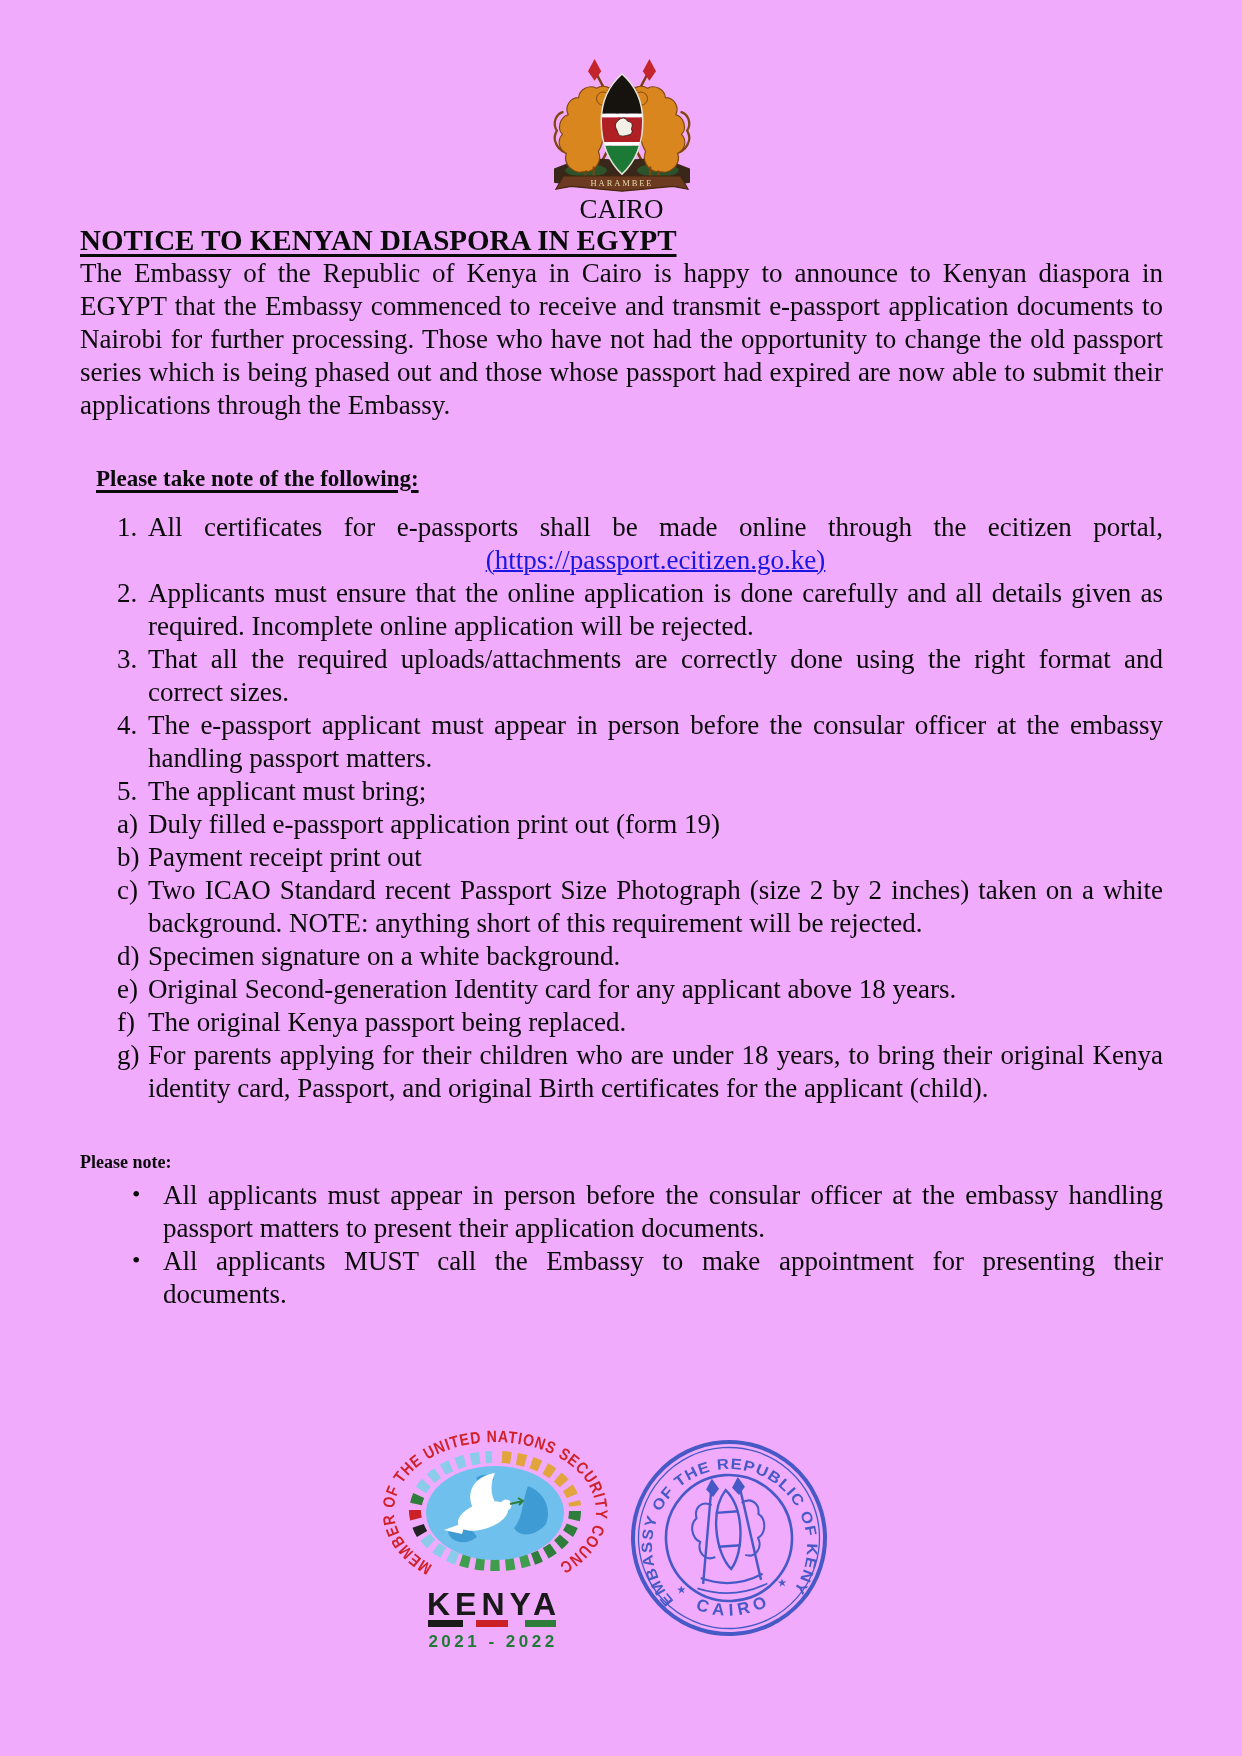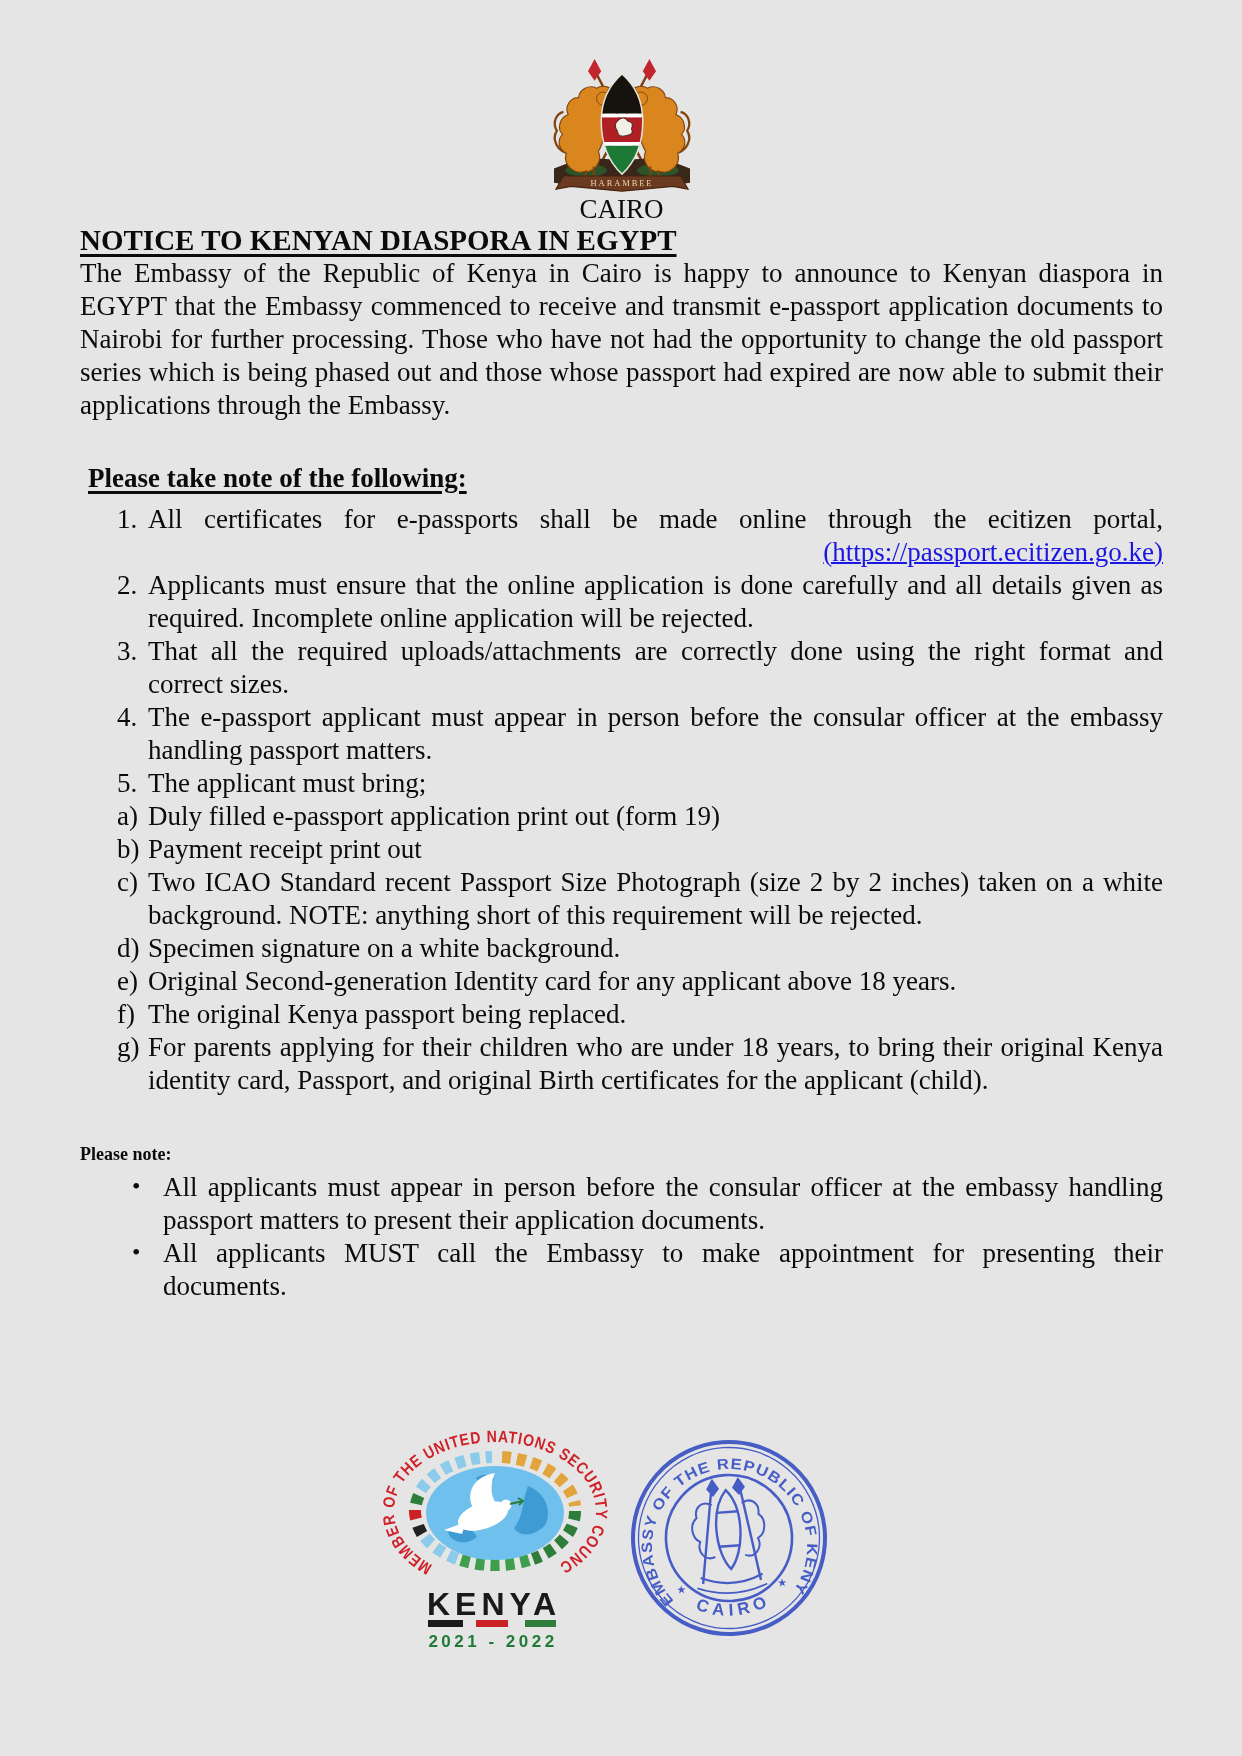--- a/index.html
+++ b/index.html
@@ -1,40 +1,40 @@
 <!DOCTYPE html>
 <html><head>
 <meta charset="utf-8">
 <style>
   html,body{margin:0;padding:0;background:#ffffff;}
   .page{
     position:relative;
     width:1242px;height:1756px;
-    background:#e5e5e5;
+    background:#f0abfc;
     font-family:"Liberation Serif","DejaVu Serif",serif;
     color:#0b0b0b;
     overflow:hidden;
   }
   .content{position:absolute;left:80px;top:0;width:1083px;}
   .coa-wrap{margin-top:57px;height:137px;display:flex;justify-content:center;}
   .org-name{margin-top:3px;text-align:center;font-size:27px;line-height:31px;}
   .org-city{text-align:center;font-size:27px;line-height:30px;}
   .doc-title{margin:0;margin-top:1px;font-size:29px;line-height:30px;font-weight:bold;}
   .doc-title span{text-decoration:underline;text-decoration-thickness:2.5px;text-underline-offset:4px;}
   .intro{margin:2px 0 9px 0;font-size:27px;line-height:33px;text-align:justify;}
-  .section-head{margin:8px;margin-top:40px;font-size:27px;line-height:33px;font-weight:bold;}
+  .section-head{margin:16px;margin-top:40px;font-size:23px;line-height:33px;font-weight:bold;}
   .section-head .u{text-decoration:underline;text-decoration-thickness:2.5px;text-underline-offset:4px;}
   .section-head2{margin:0;margin-top:41px;font-size:18px;line-height:33px;font-weight:bold;}
   .olist,.blist{margin:0;padding:0;}
   .oli{position:relative;padding-left:68px;font-size:27px;line-height:33px;text-align:justify;}
   .oli .marker{position:absolute;left:37px;top:0;text-align:left;}
   .bli{position:relative;padding-left:83px;font-size:27px;line-height:33px;text-align:justify;}
   .bli .bmark{position:absolute;left:52px;top:-1px;font-size:24px;}
   .stretch{text-align:justify;text-align-last:justify;}
-  .li-link{text-align:right;}
+  .li-link{text-align:center;}
   .li-link a{color:#1a16e3;text-decoration:underline;text-decoration-thickness:1.5px;}
   .bold{font-weight:normal;}
   .footer-logos{position:absolute;left:0;top:0;width:1242px;height:1756px;pointer-events:none;}
   .unsc{position:absolute;left:378px;top:1420px;}
   .stamp{position:absolute;left:626px;top:1438px;}
   svg text{font-family:"Liberation Sans","DejaVu Sans",sans-serif;}
   .coa-svg{display:block;}
 </style>
 </head>
 <body>

